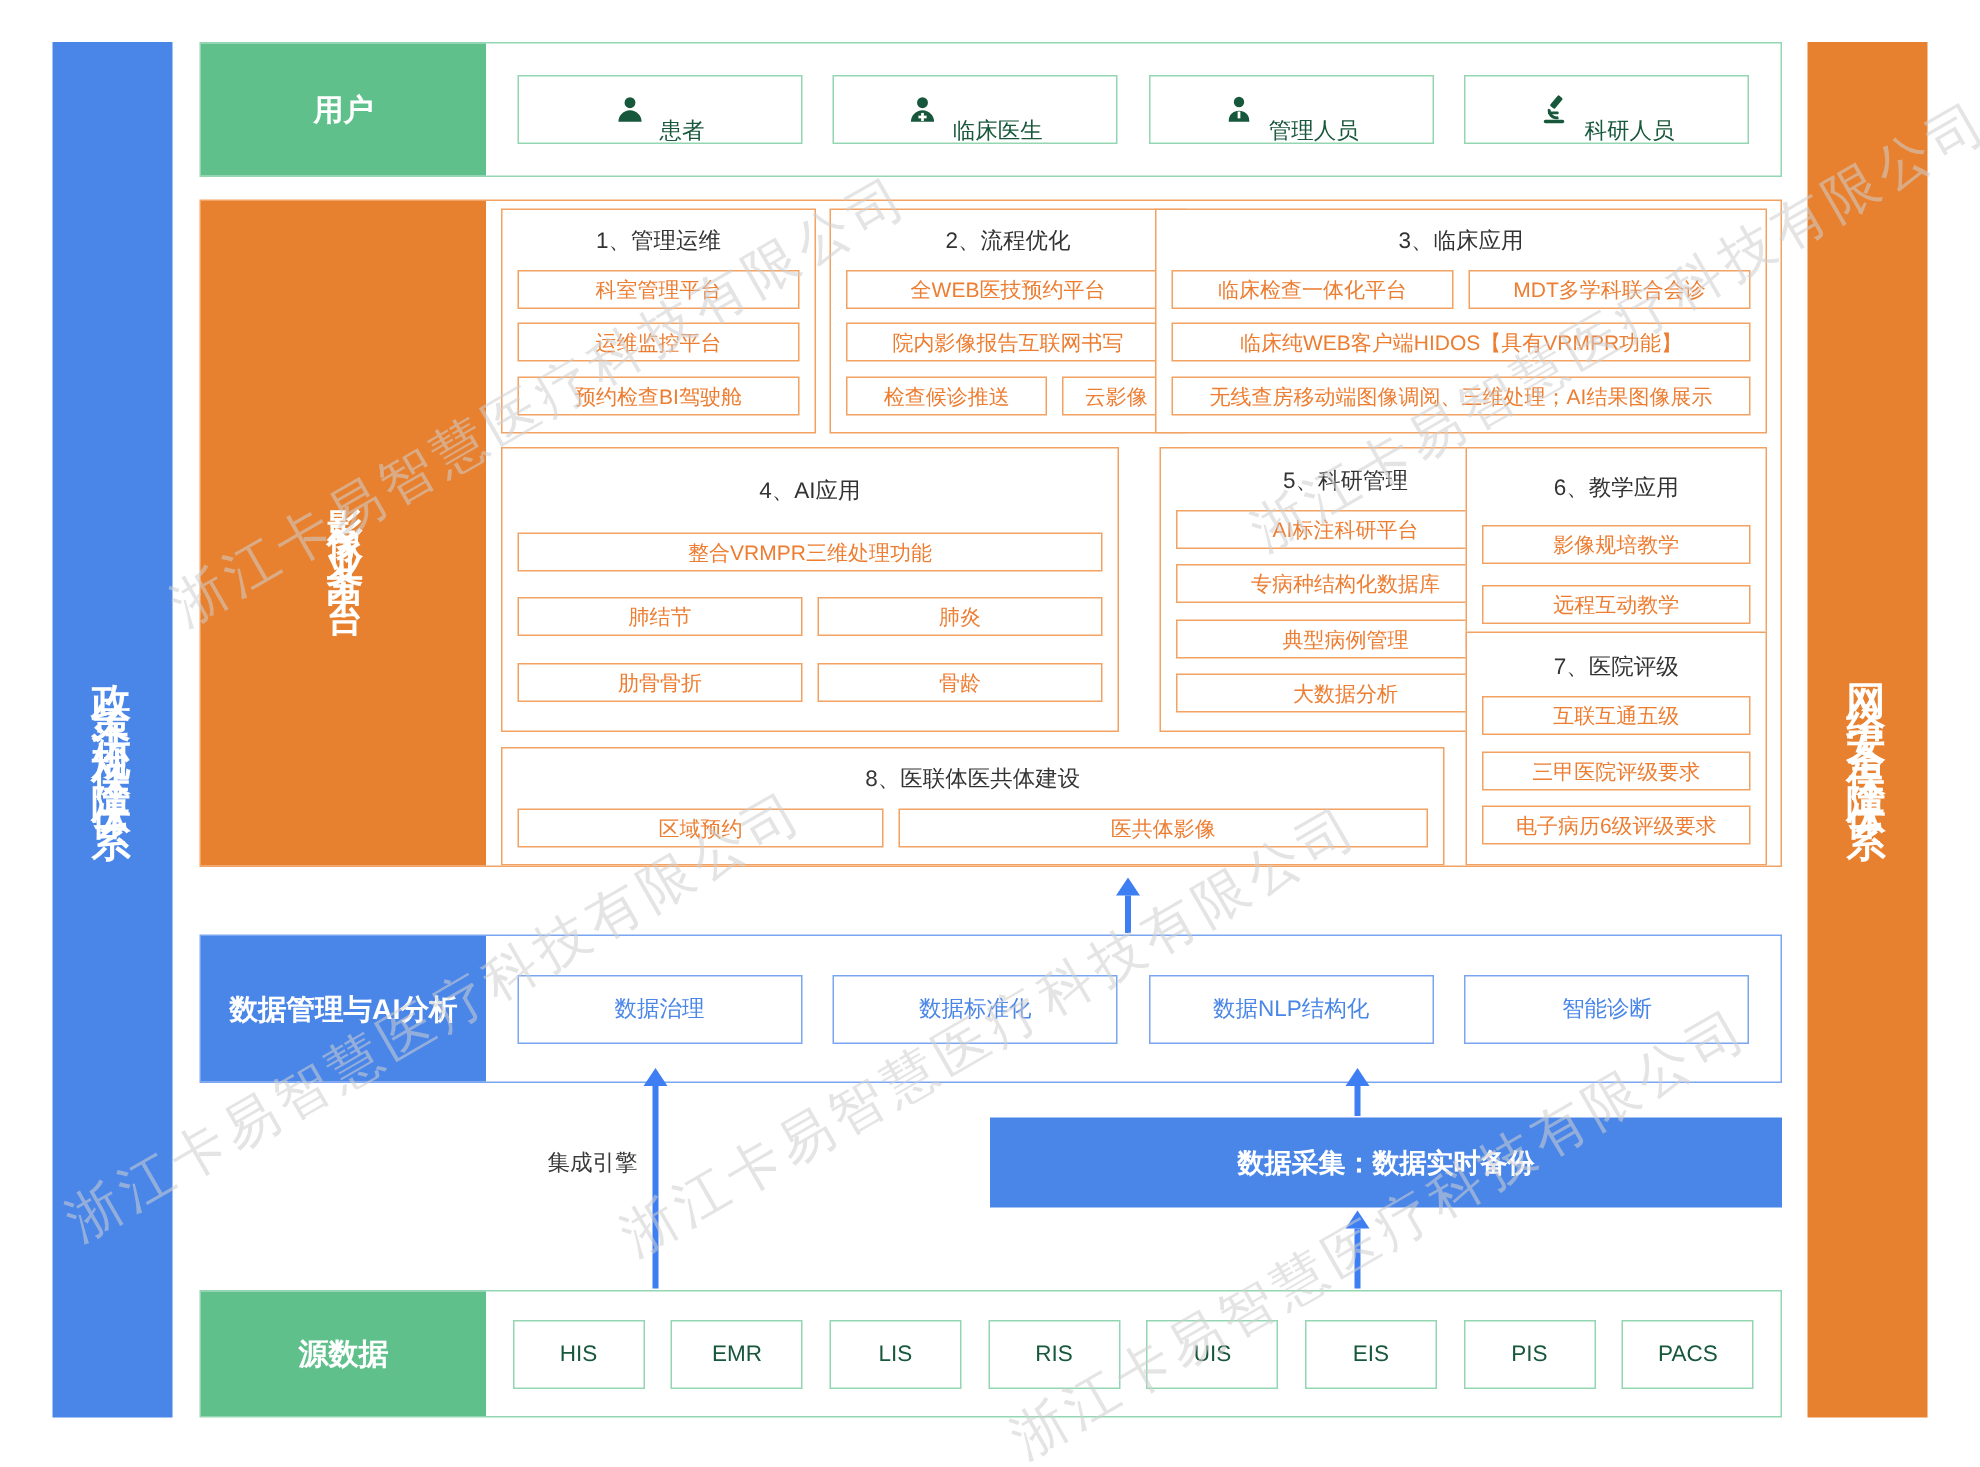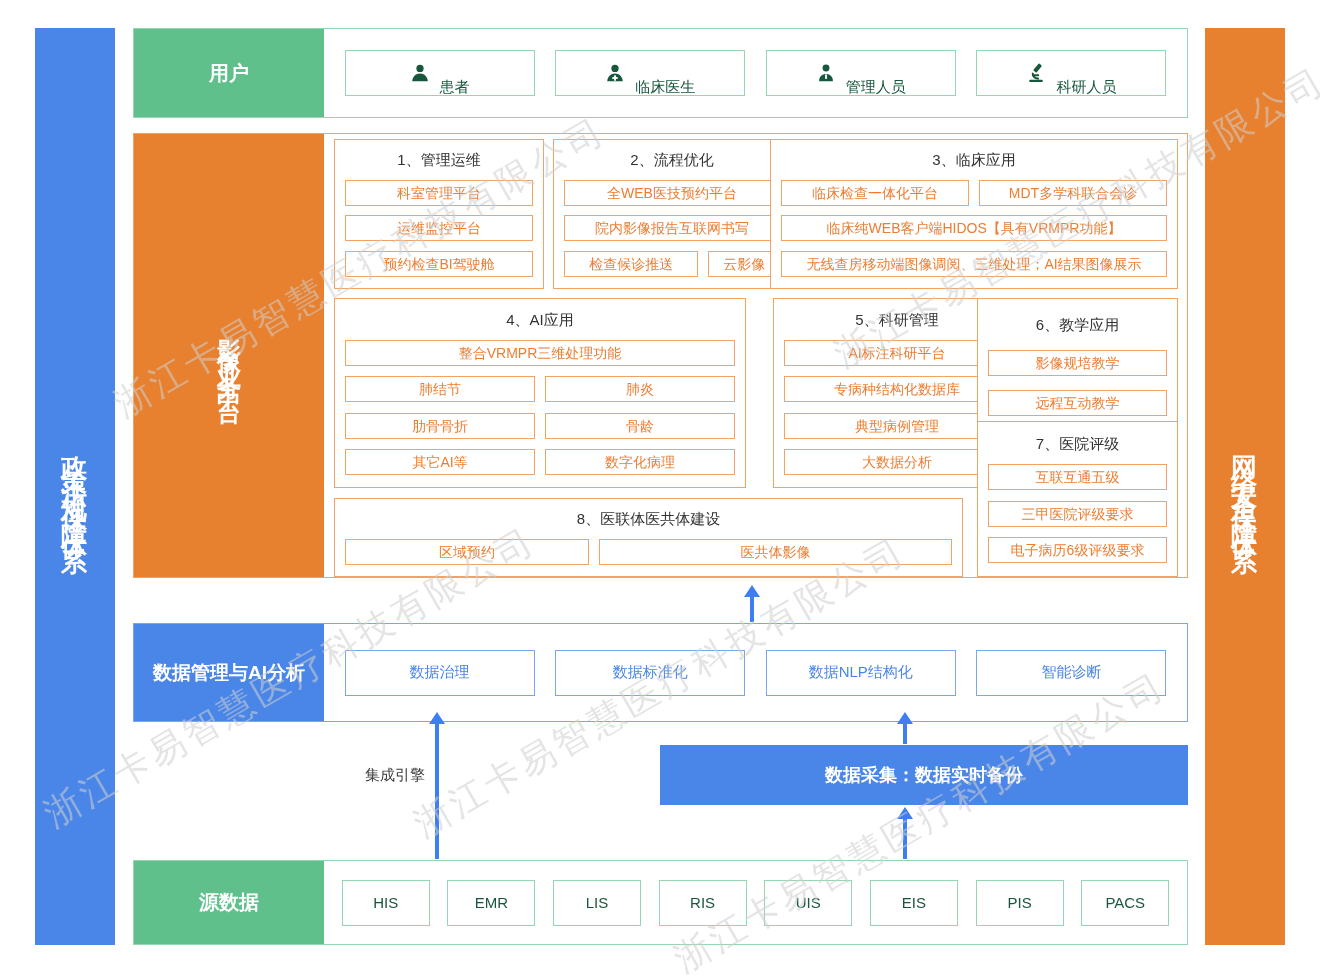--- a/index.html
+++ b/index.html
@@ -195,24 +195,20 @@
             <div class="g-item">整合VRMPR三维处理功能</div>
           </div>
         <div class="g-row">
           <div class="g-item">肺结节</div>
           <div class="g-item">肺炎</div>
         </div>
         <div class="g-row">
           <div class="g-item">肋骨骨折</div>
           <div class="g-item">骨龄</div>
         </div>
-        <div class="g-row">
-          <div class="g-item">其它AI等</div>
-          <div class="g-item">数字化病理</div>
-        </div>
       </div>
 
       <div class="grp" style="left:449px;top:164px;width:248px;height:190px;">
         <div class="grp-title">5、科研管理</div>
         <div class="g-row">
             <div class="g-item">AI标注科研平台</div>
           </div>
         <div class="g-row">
             <div class="g-item">专病种结构化数据库</div>
           </div>

